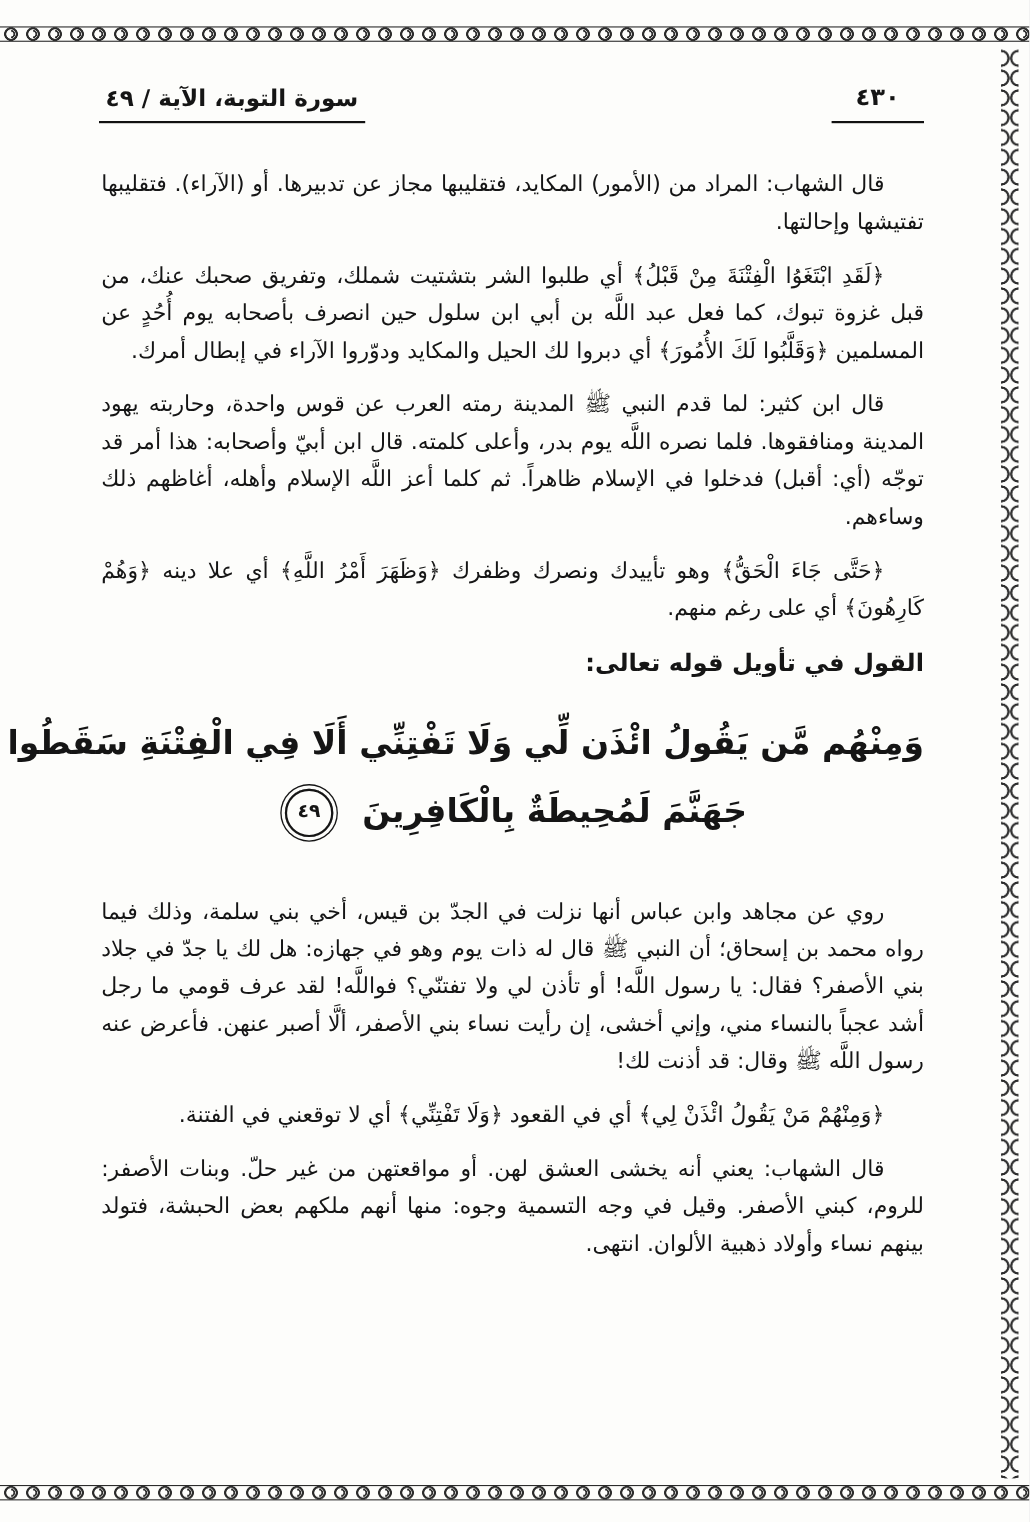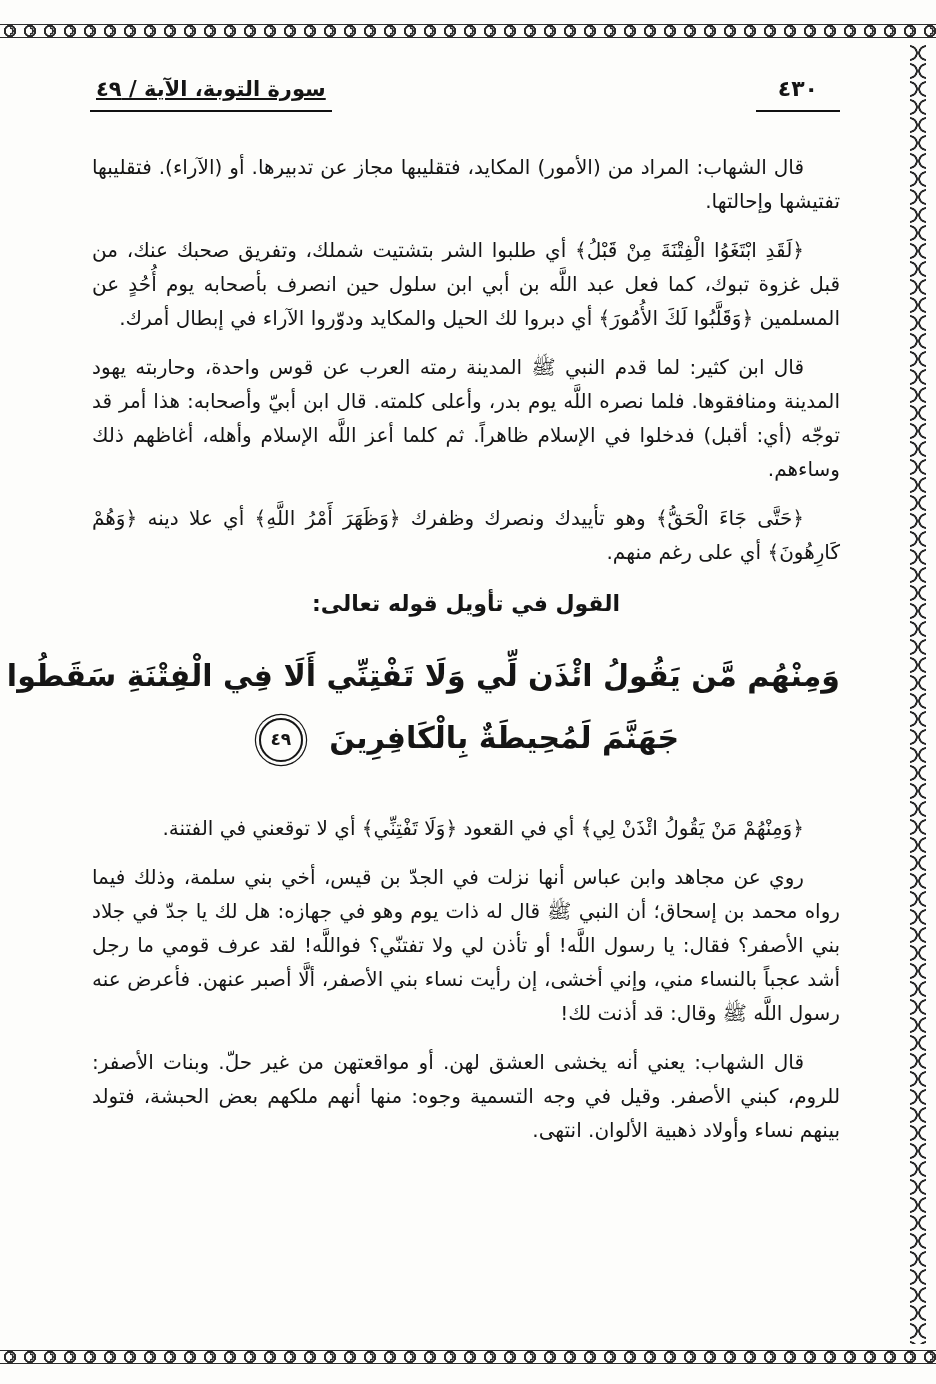--- a/index.html
+++ b/index.html
@@ -47,33 +47,32 @@
   }
   .page-number{
     font-weight:bold;font-size:22px;
     border-bottom:2.2px solid #111;
     padding:0 22px 9px 22px;
   }
   .chapter-title{
     font-weight:bold;font-size:21px;
     border-bottom:2.2px solid #111;
     padding:0 6px 9px 6px;
-    text-decoration:underline;
   }
 
   
   .body{
     position:absolute;top:150px;left:92px;right:96px;
     direction:rtl;text-align:justify;
     font-size:20px;line-height:34px;
   }
   .body p{margin:0 0 15px 0;text-indent:36px;}
 
   .section-heading{
-    font-size:22px;font-weight:bold;text-align:center;
+    font-size:22px;font-weight:bold;
     margin:18px 0 24px 0;text-indent:0;
   }
 
   .verse{
     text-align:center;direction:rtl;
     font-size:30px;font-weight:bold;line-height:62px;
     margin:6px 0 42px 0;
   }
   .verse-line{white-space:nowrap;}
   .ayah-mark{
@@ -108,18 +107,18 @@
     <div class="section-heading">القول في تأويل قوله تعالى:</div>
 
     <div class="verse">
       <div class="verse-line">وَمِنْهُم مَّن يَقُولُ ائْذَن لِّي وَلَا تَفْتِنِّي أَلَا فِي الْفِتْنَةِ سَقَطُوا وَإِنَّ</div>
       <div class="verse-line">
         <span>جَهَنَّمَ لَمُحِيطَةٌ بِالْكَافِرِينَ</span>
         <span class="ayah-mark">٤٩</span>
       </div>
     </div>
 
+    <p>روي عن مجاهد وابن عباس أنها نزلت في الجدّ بن قيس، أخي بني سلمة، وذلك فيما رواه محمد بن إسحاق؛ أن النبي ﷺ قال له ذات يوم وهو في جهازه: هل لك يا جدّ في جلاد بني الأصفر؟ فقال: يا رسول اللَّه! أو تأذن لي ولا تفتنّي؟ فواللَّه! لقد عرف قومي ما رجل أشد عجباً بالنساء مني، وإني أخشى، إن رأيت نساء بني الأصفر، ألَّا أصبر عنهن. فأعرض عنه رسول اللَّه ﷺ وقال: قد أذنت لك!</p>
     <p>﴿وَمِنْهُمْ مَنْ يَقُولُ ائْذَنْ لِي﴾ أي في القعود ﴿وَلَا تَفْتِنِّي﴾ أي لا توقعني في الفتنة.</p>
-    <p>روي عن مجاهد وابن عباس أنها نزلت في الجدّ بن قيس، أخي بني سلمة، وذلك فيما رواه محمد بن إسحاق؛ أن النبي ﷺ قال له ذات يوم وهو في جهازه: هل لك يا جدّ في جلاد بني الأصفر؟ فقال: يا رسول اللَّه! أو تأذن لي ولا تفتنّي؟ فواللَّه! لقد عرف قومي ما رجل أشد عجباً بالنساء مني، وإني أخشى، إن رأيت نساء بني الأصفر، ألَّا أصبر عنهن. فأعرض عنه رسول اللَّه ﷺ وقال: قد أذنت لك!</p>
     <p>قال الشهاب: يعني أنه يخشى العشق لهن. أو مواقعتهن من غير حلّ. وبنات الأصفر: للروم، كبني الأصفر. وقيل في وجه التسمية وجوه: منها أنهم ملكهم بعض الحبشة، فتولد بينهم نساء وأولاد ذهبية الألوان. انتهى.</p>
 
   </div>
 </div>
 
 </body></html>

